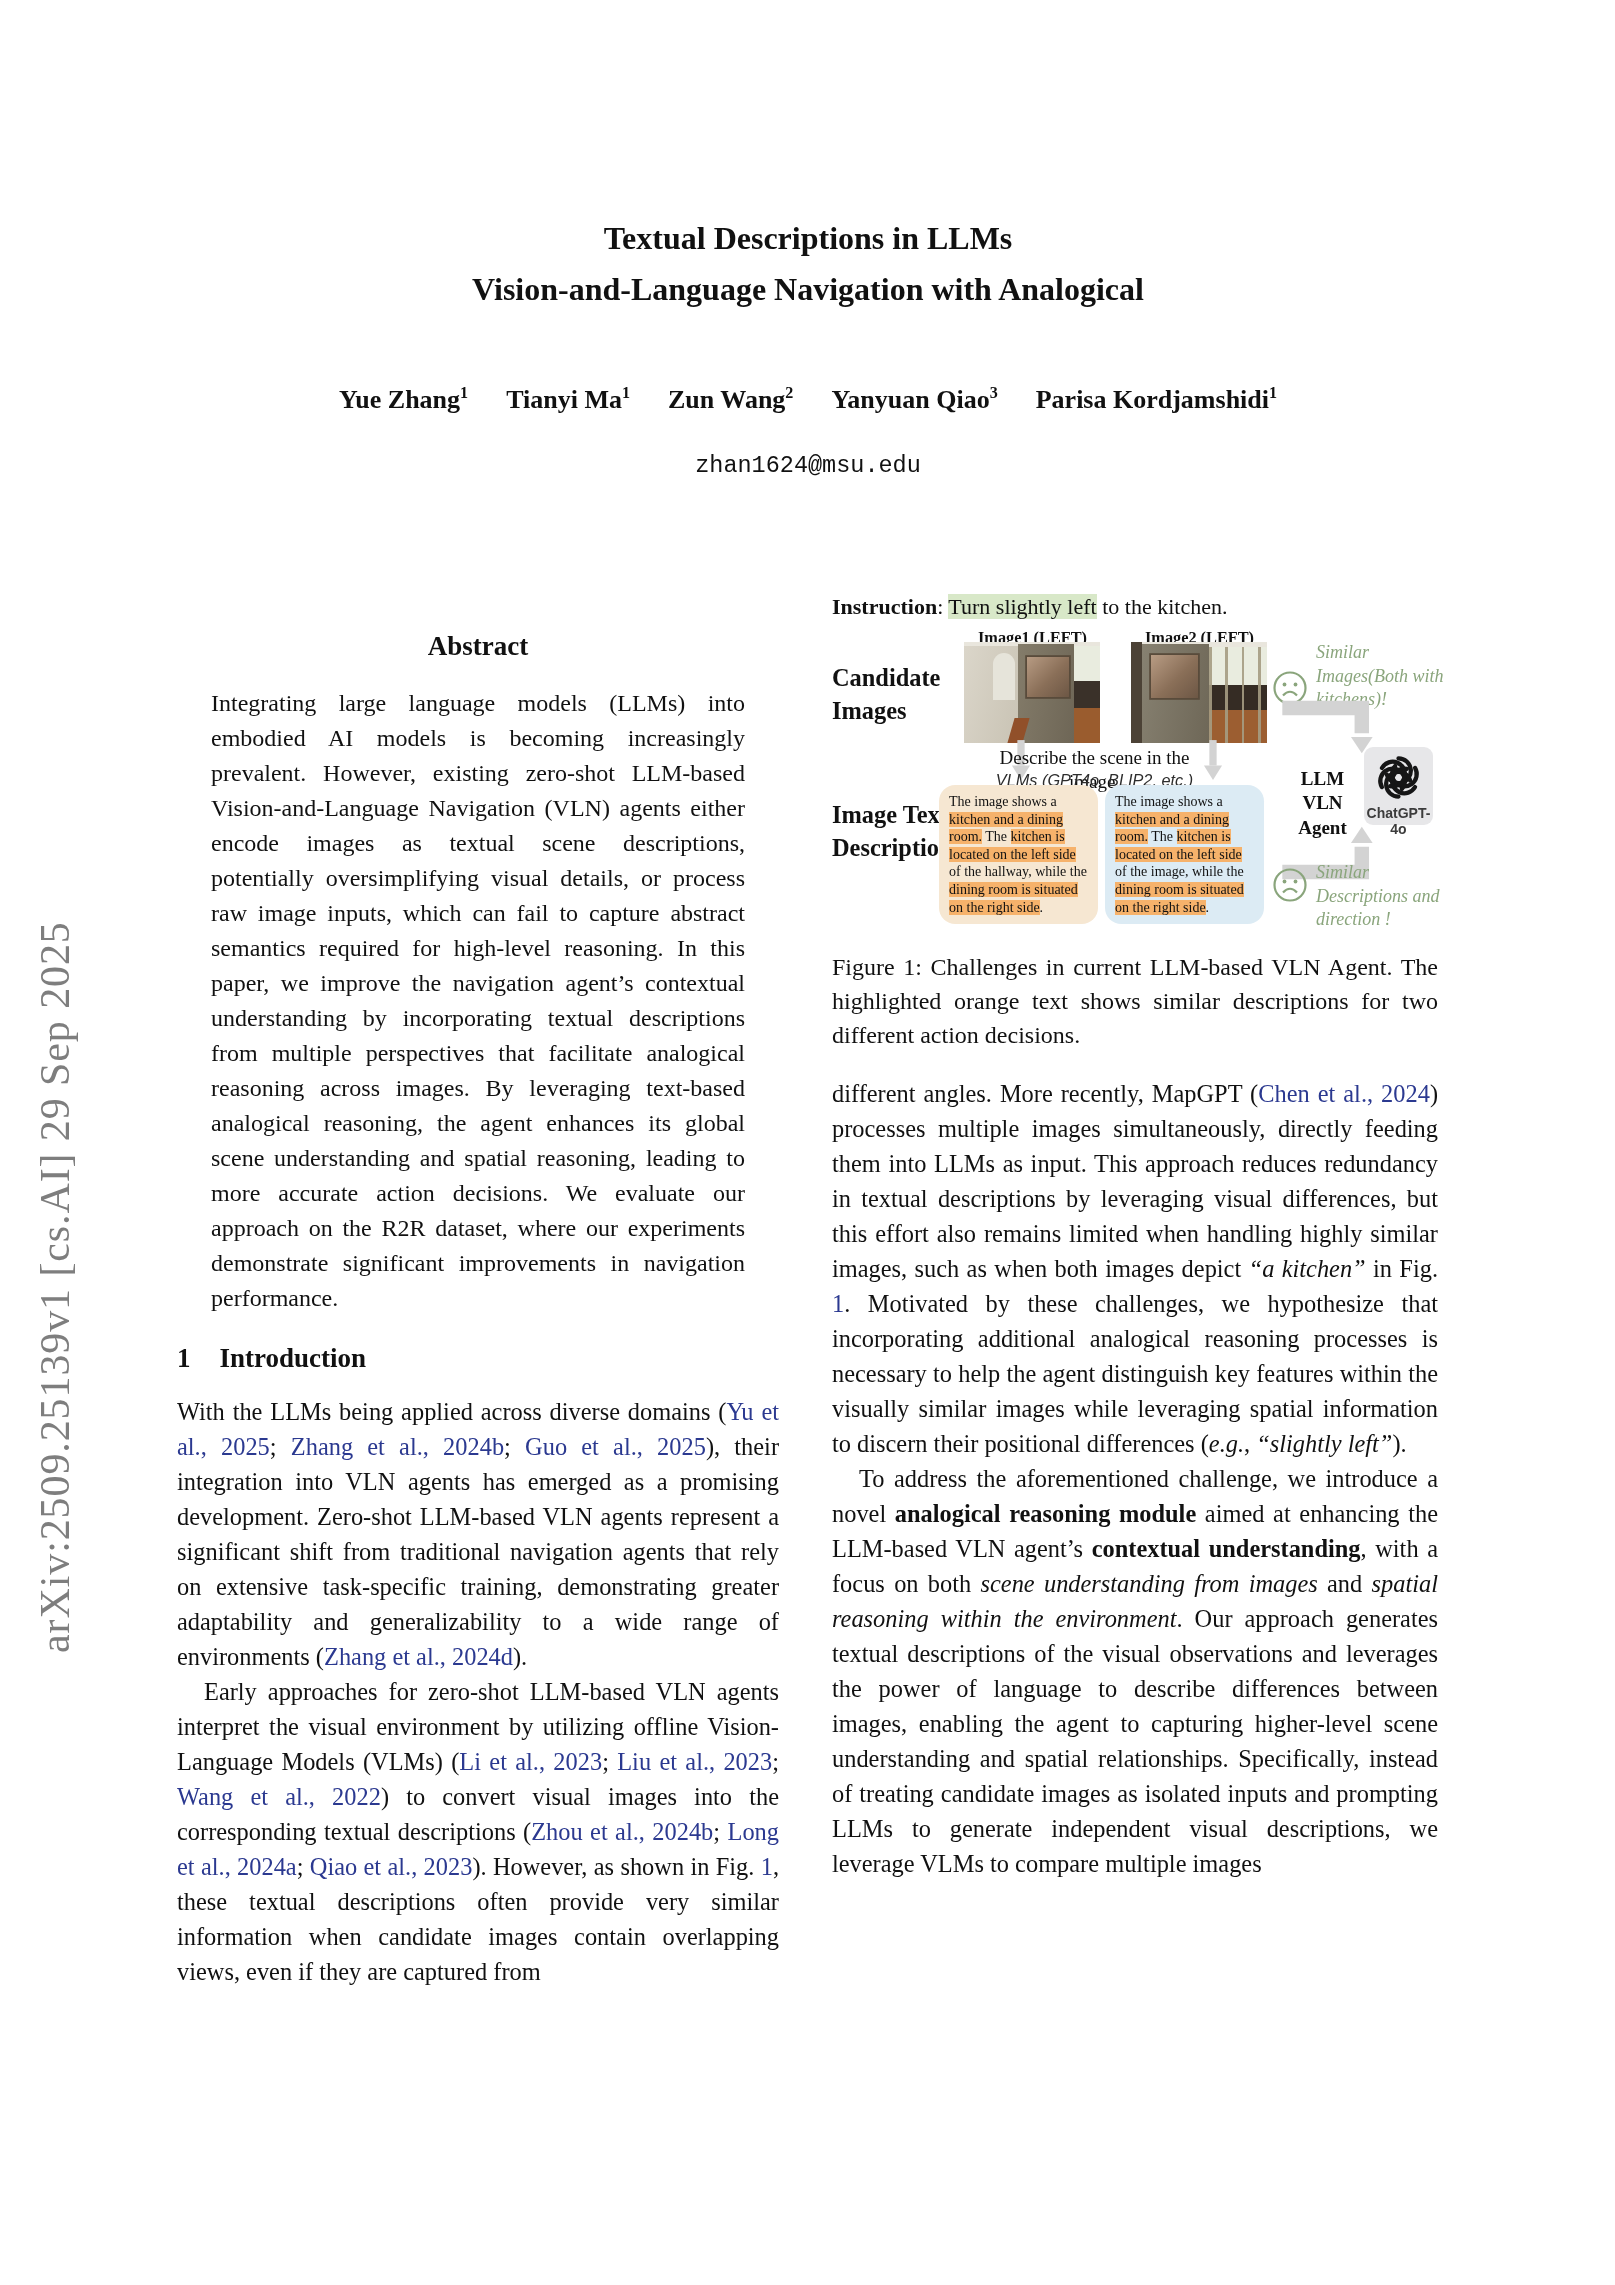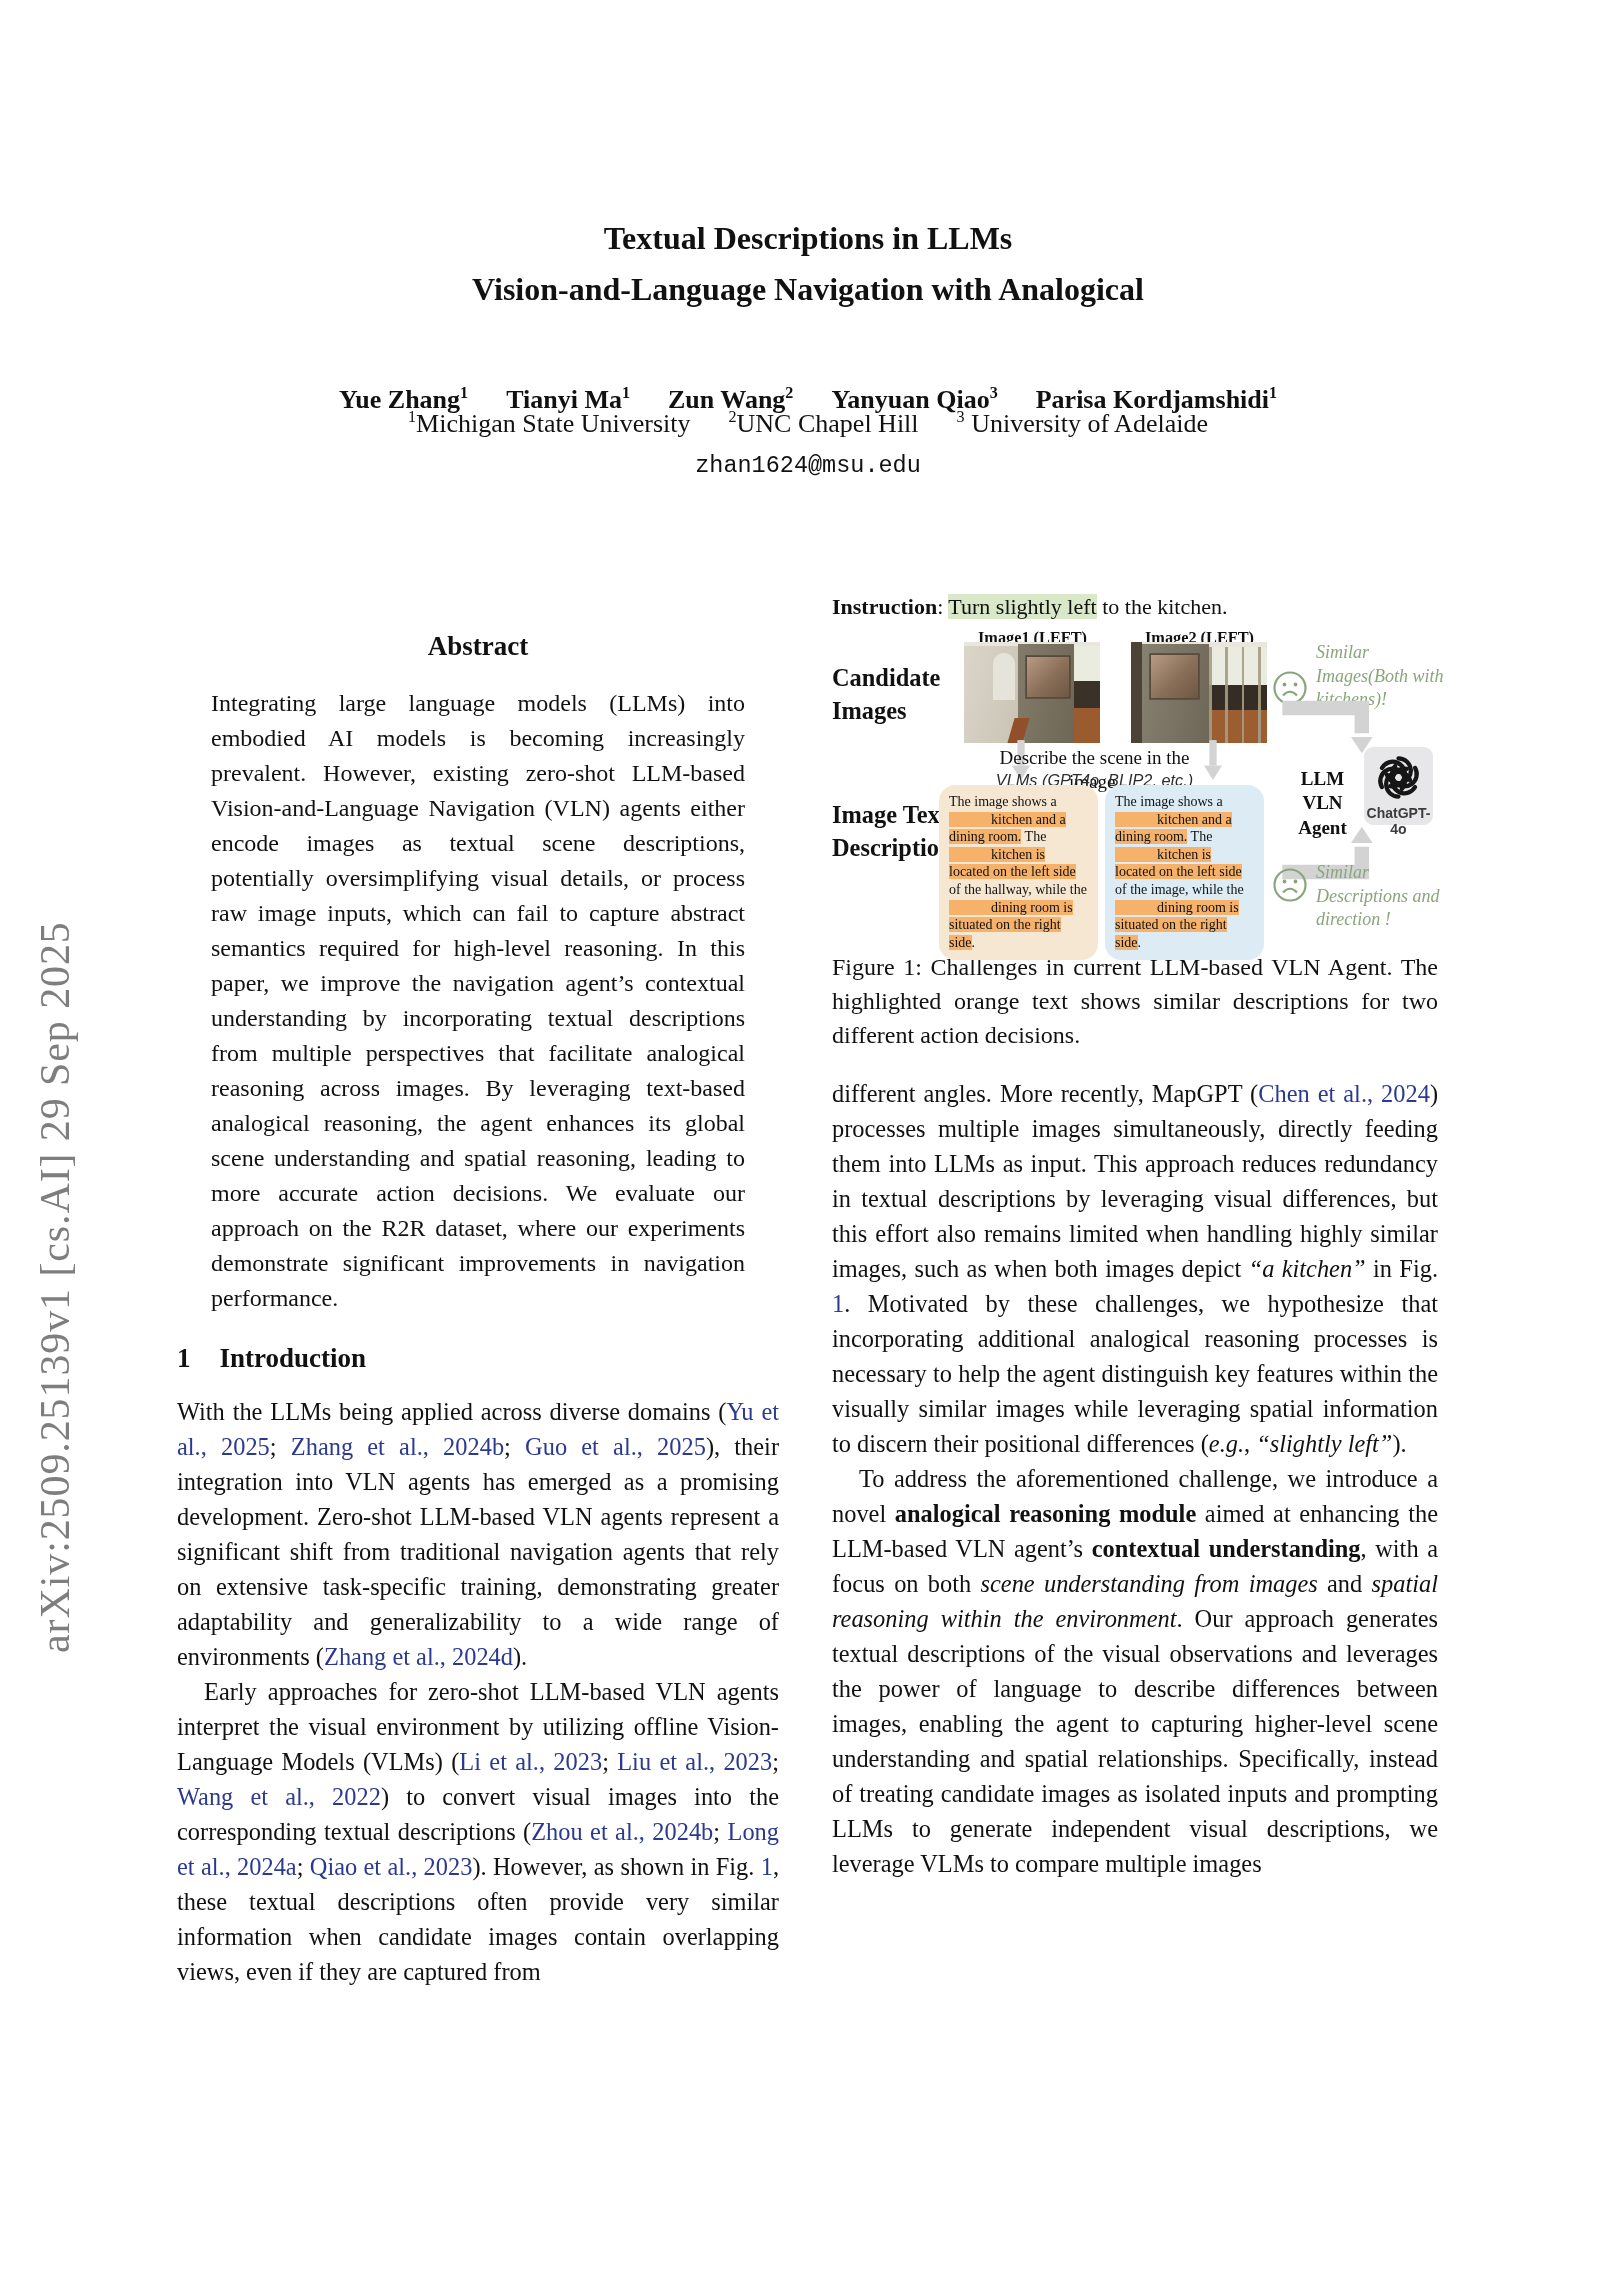--- a/index.html
+++ b/index.html
@@ -20,21 +20,21 @@
   .authors { position:absolute; left:0; right:0; top:365px; text-align:center;
     font-weight:bold; font-size:26px;margin-top:20px; }
   .affils { position:absolute; left:0; right:0; top:409px; text-align:center; font-size:26px; }
   .email { position:absolute; left:0; right:0; top:452px; text-align:center;
     font-family:"Liberation Mono", monospace; font-size:23.5px; }
   .s-sup { vertical-align:super; font-size:0.62em; line-height:0; }
   .s-sp  { display:inline-block; width:38px; }
   .s-c { color:var(--cite_blue,#2b3990); }
   .s-b { font-weight:bold; }
   .s-i { font-style:italic; }
-  .s-h { background:var(--highlight_orange,#f6b26b);padding-left:42px; }
+  .s-h { background:var(--highlight_orange,#f6b26b); }
   .s-g { background:var(--highlight_green,#d8e8c8); }
   
   .col-left  { position:absolute; left:177px; top:624px; width:602px; }
   .col-right { position:absolute; left:832px; top:590px; width:606px; }
   .abstract-heading { text-align:center; font-weight:bold; font-size:27px; margin:7.2px 0 23.5px 0; }
   .abstract-body { margin:0 34px; font-size:24px; line-height:35px; text-align:justify; }
   .section-heading { margin-top:27px; font-size:27px; font-weight:bold; }
   .section-heading .sh-label { margin-left:29px; }
   .para { font-size:24.4px; line-height:35px; text-align:justify; }
   .col-left .para:first-of-type { margin-top:20px; }
@@ -109,21 +109,20 @@
 
 <div class="page">
 
   <div class="arxiv-stamp">arXiv:2509.25139v1  [cs.AI]  29 Sep 2025</div>
 
   <div class="title">
     <div>Textual Descriptions in LLMs</div>
     <div>Vision-and-Language Navigation with Analogical</div>
   </div>
   <div class="authors"><span class="s-p">Yue Zhang</span><span class="s-sup">1</span><span class="s-sp"></span><span class="s-p">Tianyi Ma</span><span class="s-sup">1</span><span class="s-sp"></span><span class="s-p">Zun Wang</span><span class="s-sup">2</span><span class="s-sp"></span><span class="s-p">Yanyuan Qiao</span><span class="s-sup">3</span><span class="s-sp"></span><span class="s-p">Parisa Kordjamshidi</span><span class="s-sup">1</span></div>
-  <div class="affils"><span class="s-sup">1</span><span class="s-p">Michigan State University</span><span class="s-sp"></span><span class="s-sup">2</span><span class="s-p">UNC Chapel Hill</span><span class="s-sp"></span><span class="s-sup">3</span><span class="s-p"> University of Adelaide</span></div>
   <div class="email">zhan1624@msu.edu</div>
 
   <section class="col-left">
     <div class="abstract-heading">Abstract</div>
     <div class="abstract-body">Integrating large language models (LLMs) into embodied AI models is becoming increasingly prevalent. However, existing zero-shot LLM-based Vision-and-Language Navigation (VLN) agents either encode images as textual scene descriptions, potentially oversimplifying visual details, or process raw image inputs, which can fail to capture abstract semantics required for high-level reasoning. In this paper, we improve the navigation agent’s contextual understanding by incorporating textual descriptions from multiple perspectives that facilitate analogical reasoning across images. By leveraging text-based analogical reasoning, the agent enhances its global scene understanding and spatial reasoning, leading to more accurate action decisions. We evaluate our approach on the R2R dataset, where our experiments demonstrate significant improvements in navigation performance.</div>
     <div class="section-heading">
       <span>1</span><span class="sh-label">Introduction</span>
     </div>
     <p class="para"><span class="s-p">With the LLMs being applied across diverse domains (</span><span class="s-c">Yu et al., 2025</span><span class="s-p">; </span><span class="s-c">Zhang et al., 2024b</span><span class="s-p">; </span><span class="s-c">Guo et al., 2025</span><span class="s-p">), their integration into VLN agents has emerged as a promising development.  Zero-shot LLM-based VLN agents represent a significant shift from traditional navigation agents that rely on extensive task-specific training, demonstrating greater adaptability and generalizability to a wide range of environments (</span><span class="s-c">Zhang et al., 2024d</span><span class="s-p">).</span></p>
     <p class="para indent"><span class="s-p">Early approaches for zero-shot LLM-based VLN agents interpret the visual environment by utilizing offline Vision-Language Models (VLMs) (</span><span class="s-c">Li et al., 2023</span><span class="s-p">; </span><span class="s-c">Liu et al., 2023</span><span class="s-p">; </span><span class="s-c">Wang et al., 2022</span><span class="s-p">) to convert visual images into the corresponding textual descriptions (</span><span class="s-c">Zhou et al., 2024b</span><span class="s-p">; </span><span class="s-c">Long et al., 2024a</span><span class="s-p">; </span><span class="s-c">Qiao et al., 2023</span><span class="s-p">).  However, as shown in Fig. </span><span class="s-c">1</span><span class="s-p">, these textual descriptions often provide very similar information when candidate images contain overlapping views, even if they are captured from</span></p>

